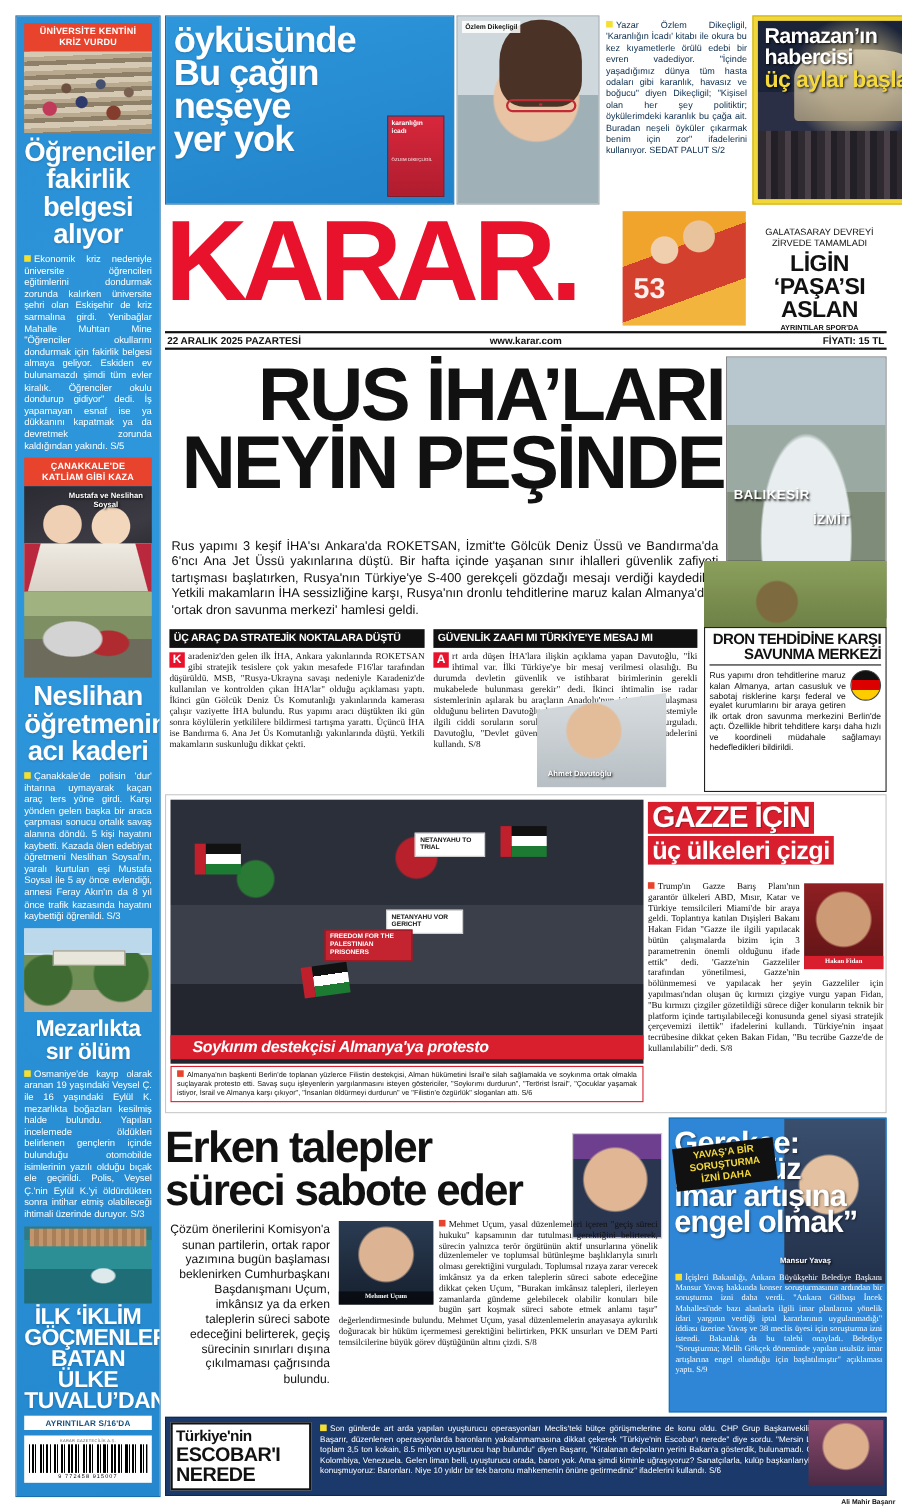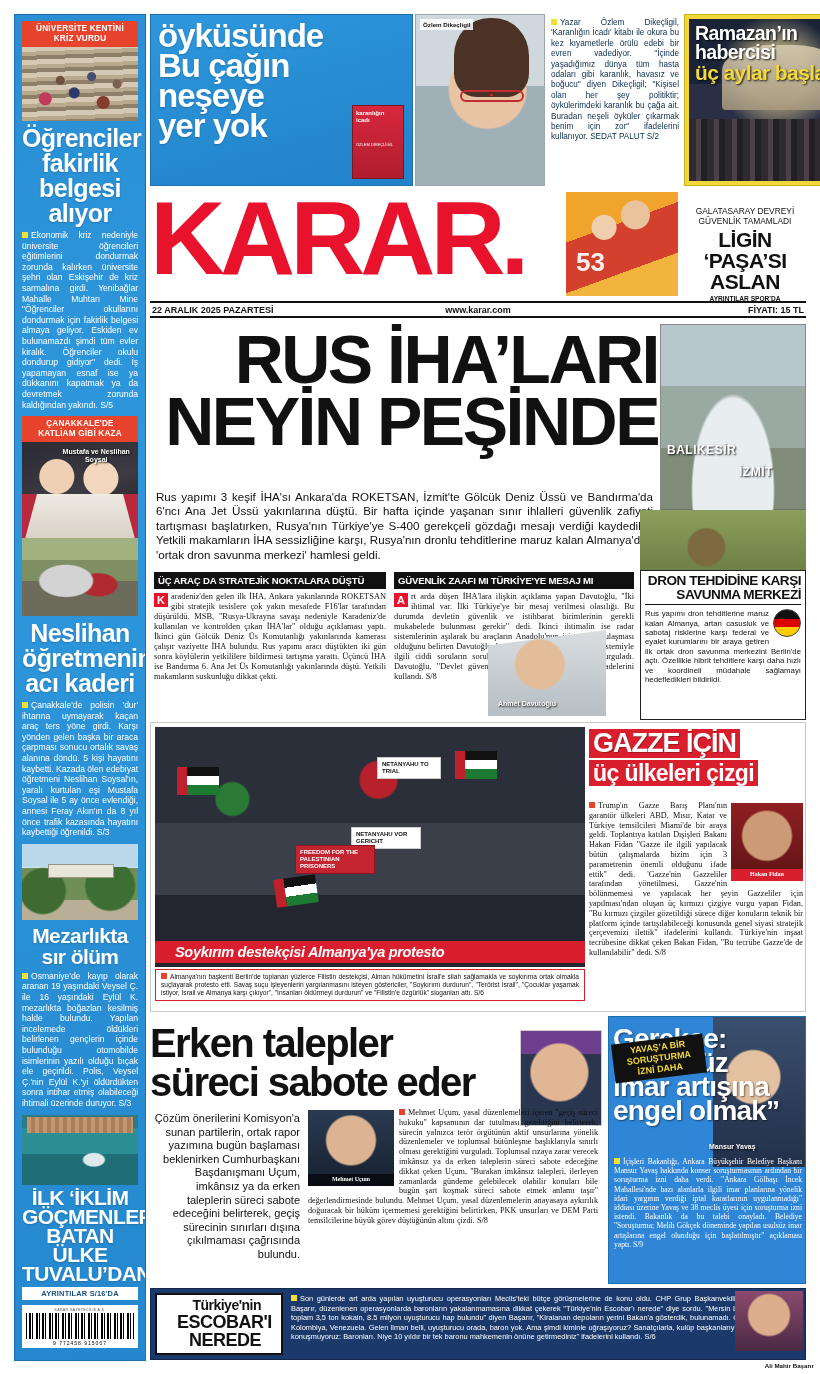--- a/index.html
+++ b/index.html
@@ -432,22 +432,22 @@
     position:absolute; left:5px; top:140px; width:188px;
     font-family:"Liberation Serif", serif;
     font-size:7.6px; line-height:9.2px; text-align:justify; color:#fff;
   }
 
   
   .escobar { position:absolute; left:150px; top:1288px; width:656px; height:72px;
              background:#1b3a6b; border:1px solid #12294d; }
   .esc-box{
     position:absolute; left:4px; top:4px; width:128px; height:62px;
-    background:#fff; border:2px solid #111; padding:3px 20px;
-    text-align:right; color:#111;
+    background:#fff; border:2px solid #111; padding:3px 3px;
+    text-align:left; color:#111;
   }
   .esc-box .e1{ font-size:14px; line-height:15px; font-weight:bold; letter-spacing:-.5px;}
   .esc-box .e2{ font-size:18px; line-height:18px; font-weight:bold; letter-spacing:-.5px;}
   .esc-box .e3{ font-size:18px; line-height:18px; font-weight:bold; letter-spacing:-.5px;}
   .esc-text{
     position:absolute; left:140px; top:5px; width:478px;
     color:#fff; font-size:7.4px; line-height:9.6px; text-align:justify;
   }
   .esc-photo{
     position:absolute; right:2px; top:2px; width:68px; height:60px;
@@ -551,21 +551,21 @@
     </div>
 
   </div>
 
   <div class="masthead">
     <div class="karar"><span>KARAR</span><span class="dot">.</span></div>
     <div class="gs-photo"></div>
     <div class="gs-text">
       <div class="gs-kicker">
         <div>GALATASARAY DEVREYİ</div>
-        <div>GÜVENLİK TAMAMLADI</div>
+        <div>ZİRVEDE TAMAMLADI</div>
       </div>
       <div class="gs-big">
         <div>LİGİN</div>
         <div>‘PAŞA’SI</div>
         <div>ASLAN</div>
       </div>
       <div class="gs-detail">AYRINTILAR SPOR'DA</div>
     </div>
     <div class="mast-bar">
       <div class="d">22 ARALIK 2025 PAZARTESİ</div>

